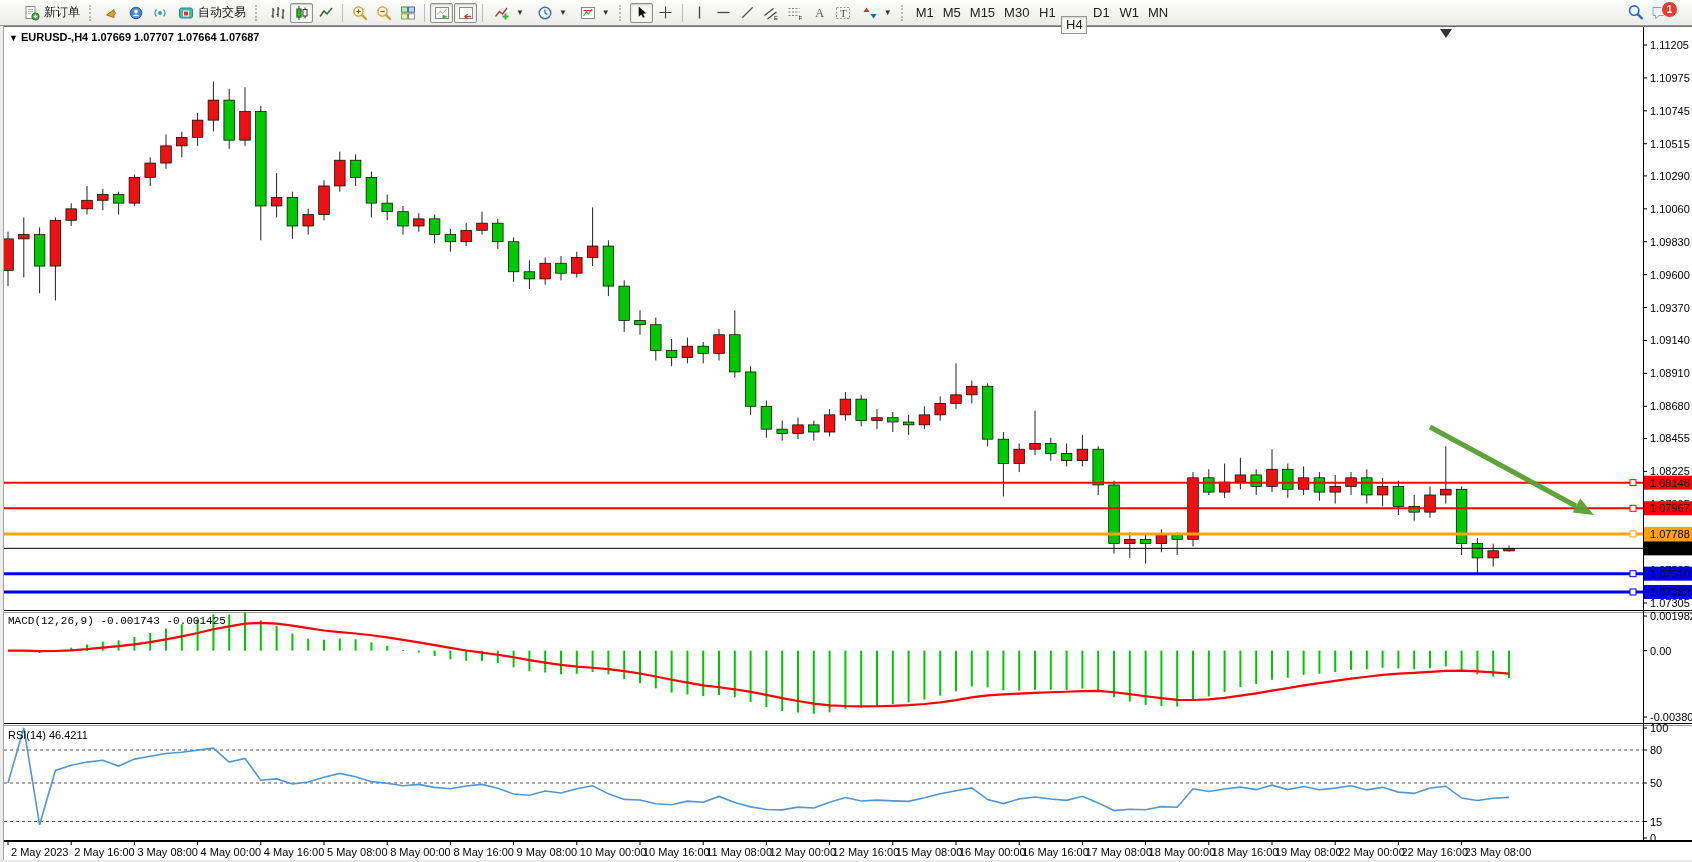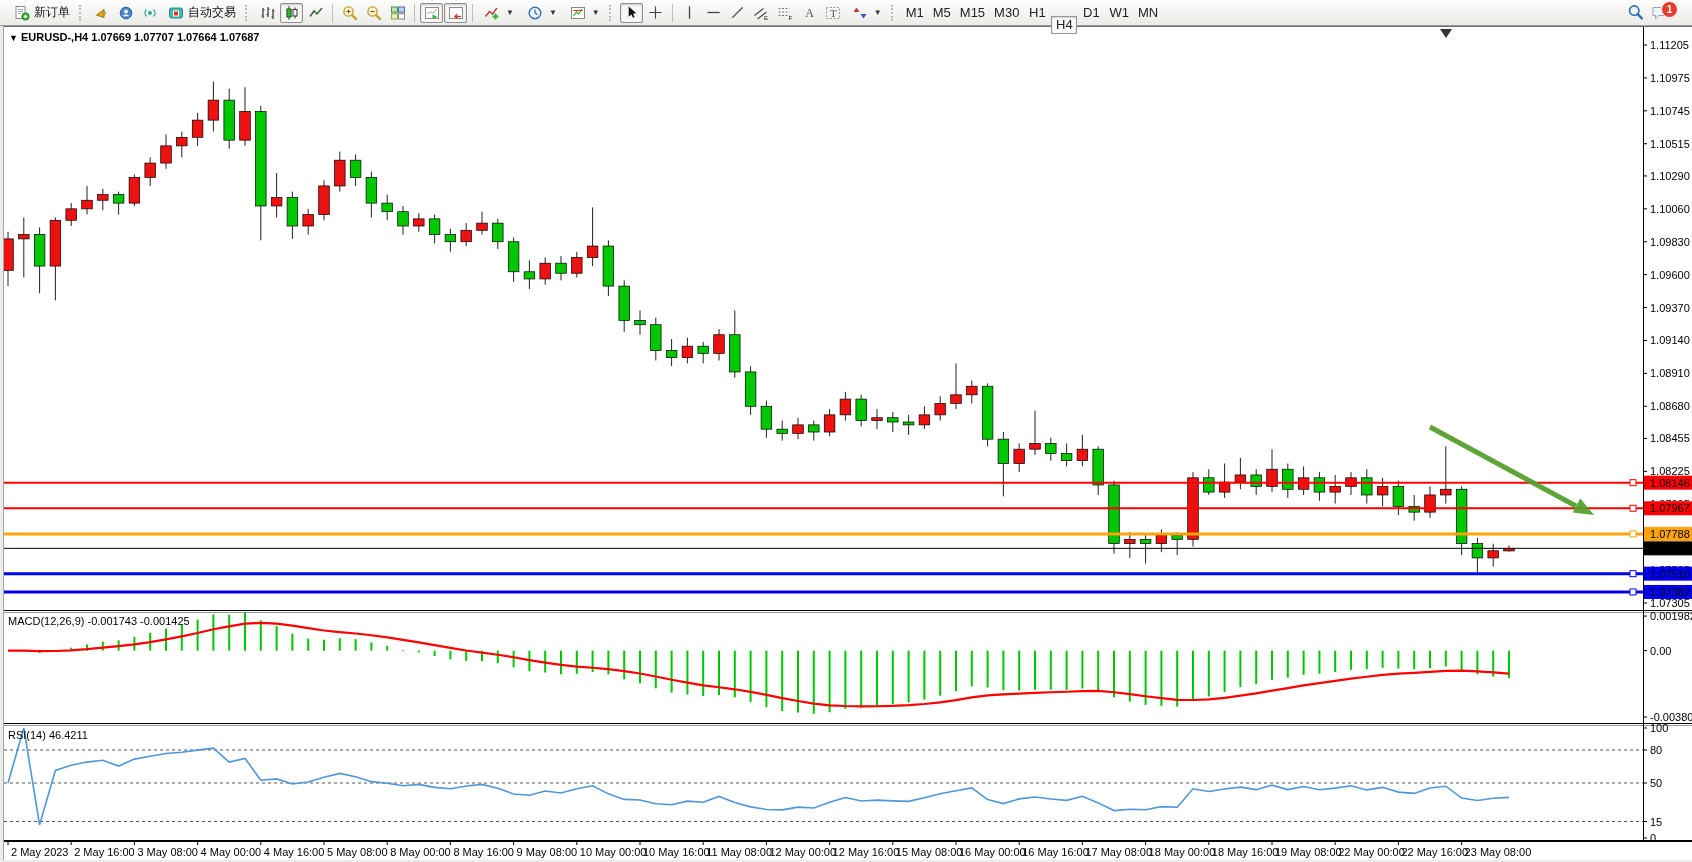--- a/index.html
+++ b/index.html
@@ -1,21 +1,21 @@
 <!DOCTYPE html>
 <html><head>
 <meta charset="utf-8">
 <style>
   html,body{margin:0;padding:0;background:#d8d8d8;}
   .stage{position:relative;width:1692px;height:862px;background:#ffffff;overflow:hidden;
          font-family:"Liberation Sans",sans-serif;-webkit-font-smoothing:antialiased;}
   
   .toolbar{position:absolute;top:0;left:0;width:1692px;height:26px;box-sizing:border-box;
            background:linear-gradient(#fdfdfc,#ebebe8);border-bottom:1px solid #9b9b9b;
-           display:flex;align-items:center;padding:0 6px 0 8px;gap:1px;z-index:5;}
+           display:flex;align-items:center;padding:0 6px 0 18px;gap:1px;z-index:5;}
   .grip{width:4px;height:16px;border-left:2px dotted #b9b9b9;margin:0 4px 0 2px;}
   .sep{width:1px;height:18px;background:#bdbdbd;margin:0 4px;}
   .tbtn{height:20px;min-width:23px;display:flex;align-items:center;justify-content:center;
         border:1px solid transparent;border-radius:2px;box-sizing:border-box;padding:0 2px;}
   .tbtn.pressed{background:#f7f7f5;border:1px solid #8f8f8f;box-shadow:inset 0 1px 2px #c9c9c9;}
   .tbtn.wide{gap:4px;padding:0 5px;}
   .tlabel{font-size:12px;color:#111;white-space:nowrap;}
   .dd{font-size:8px;color:#333;margin-left:2px;}
   .tf{height:18px;min-width:26px;padding:0 3px;display:flex;align-items:center;justify-content:center;
       font-size:13px;color:#222;border:1px solid transparent;box-sizing:border-box;}
@@ -686,18 +686,18 @@
         <text x="1401.4" y="856">22 May 16:00</text>
         <line x1="1461.6000000000001" y1="841" x2="1461.6000000000001" y2="845" stroke="#000"></line>
         <text x="1464.6000000000001" y="856">23 May 08:00</text>
       </g>
     </svg>
 
   <div class="ovl" style="left:9px;top:31px;font-weight:bold;">
     <span style="font-size:9px;">▼</span>
     <span>EURUSD-,H4  1.07669 1.07707 1.07664 1.07687</span>
   </div>
-  <div class="ovl" style="left:8px;top:615px;">MACD(12,26,9) -0.001743 -0.001425</div>
+  <div class="ovl" style="left:8px;top:615px;font-family:Liberation Mono, monospace;">MACD(12,26,9) -0.001743 -0.001425</div>
   <div class="ovl" style="left:8px;top:729px;">RSI(14) 46.4211</div>
 
   <div class="ledge"></div>
   <div class="bedge"></div>
 </div>
 
 </body></html>

